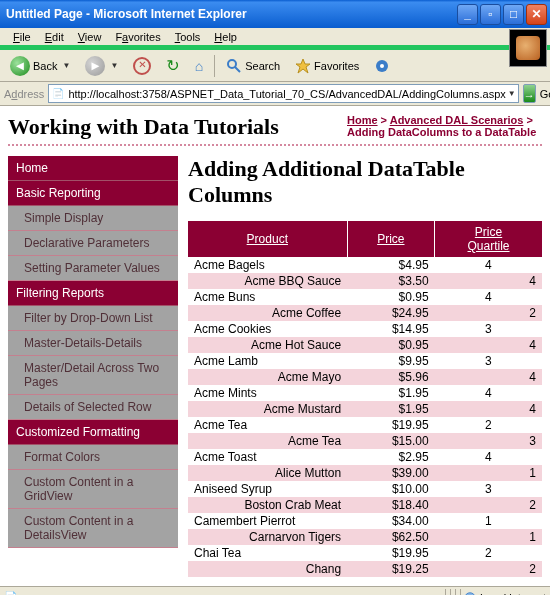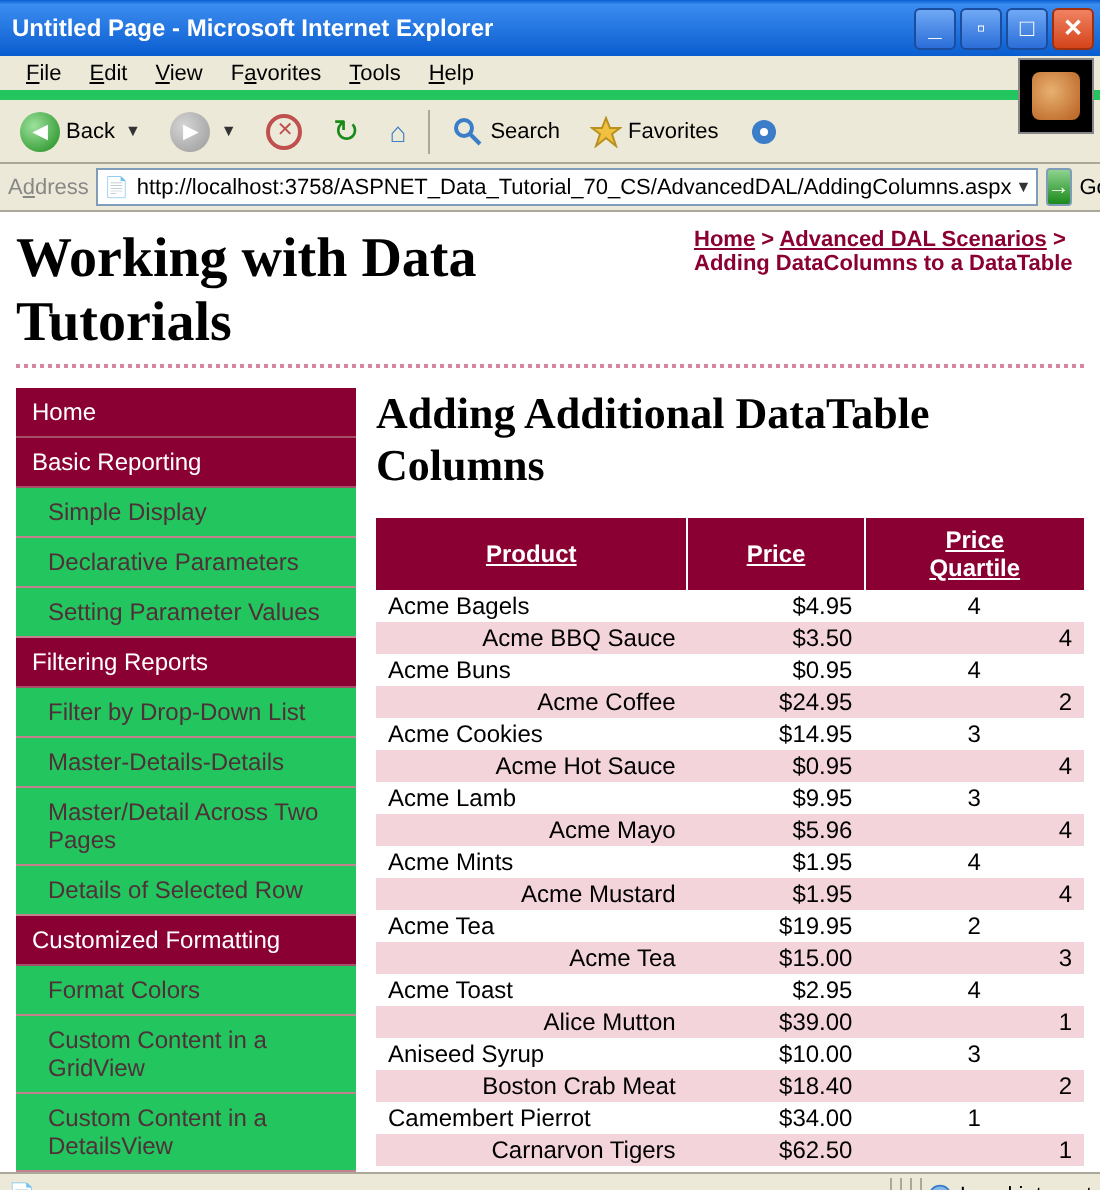--- a/index.html
+++ b/index.html
@@ -38,34 +38,34 @@
   .addressbar { background:#ece9d8; border-bottom:1px solid #aca899; height:24px; display:flex; align-items:center; padding:0 4px; gap:4px; }
   .addr-label { color:#888; }
   .addr-input { flex:1; height:19px; border:1px solid #7f9db9; background:#fff; display:flex; align-items:center; padding:0 2px; font-size:11px; }
   .addr-input span.url { flex:1; white-space:nowrap; overflow:hidden; }
   .page-icon { width:14px; height:14px; margin-right:3px; display:inline-flex; align-items:center; justify-content:center; font-size:10px; }
   .go-btn { width:19px; height:19px; background:linear-gradient(#8fd28f,#1a8a1a); border:1px solid #7f9db9; border-radius:2px; color:#fff; display:flex; align-items:center; justify-content:center; font-size:11px; }
   
   
   .page { padding:8px 8px 0 8px; background:#fff; height:480px; overflow:hidden; position:relative; }
   .page-top { display:flex; justify-content:space-between; align-items:flex-start; margin-bottom:4px; }
-  .site-title { font-family: Georgia, serif; font-size:28px; font-weight:bold; color:#000; }
+  .site-title { font-family: Georgia, serif; font-size:22px; font-weight:bold; color:#000; }
   .breadcrumb { font-size:11px; color:#8b0033; font-weight:bold; text-align:left; max-width:195px; }
   .breadcrumb a { color:#8b0033; text-decoration:underline; }
   .dotrule { border:none; border-top:2px dotted #d4889f; margin:4px 0 10px 0; }
   
   .cols { display:flex; gap:10px; }
   .sidebar { width:170px; flex-shrink:0; }
   .navhead { background:#8b0033; color:#fff; padding:5px 8px; font-size:12px; border-bottom:1px solid #a25168; }
-  .navsub { background:#22c55e; color:#503038; padding:5px 8px 5px 16px; font-size:12px; border-bottom:1px solid #c4808f; }
+  .navsub { background:#a3a3a3; color:#503038; padding:5px 8px 5px 16px; font-size:12px; border-bottom:1px solid #c4808f; }
   
   .main { flex:1; }
   .main h1 { font-family: Georgia, serif; font-size:22px; font-weight:bold; margin:0 0 12px 0; color:#000; line-height:1.2; }
   table.data { width:100%; border-collapse:collapse; font-size:12px; }
-  table.data th { background:#8b0033; color:#fff; text-decoration:underline; padding:4px 17px; font-weight:bold; border-left:1px solid #fff; }
+  table.data th { background:#8b0033; color:#fff; text-decoration:underline; padding:4px 17px; font-weight:normal; border-left:1px solid #fff; }
   table.data th:first-child { border-left:none; text-align:center; }
   table.data td { padding:1px 6px; }
   table.data td:nth-child(1) { text-align:left; }
   table.data td:nth-child(2) { text-align:right; }
   table.data td:nth-child(3) { text-align:center; }
   table.data tr.alt td { background:#f4d4db;text-align:right; }
   
   
   .statusbar { background:#ece9d8; border-top:1px solid #aca899; height:22px; display:flex; align-items:center; padding:0 4px; font-size:11px; }
   .status-left { flex:1; display:flex; align-items:center; gap:3px; }

